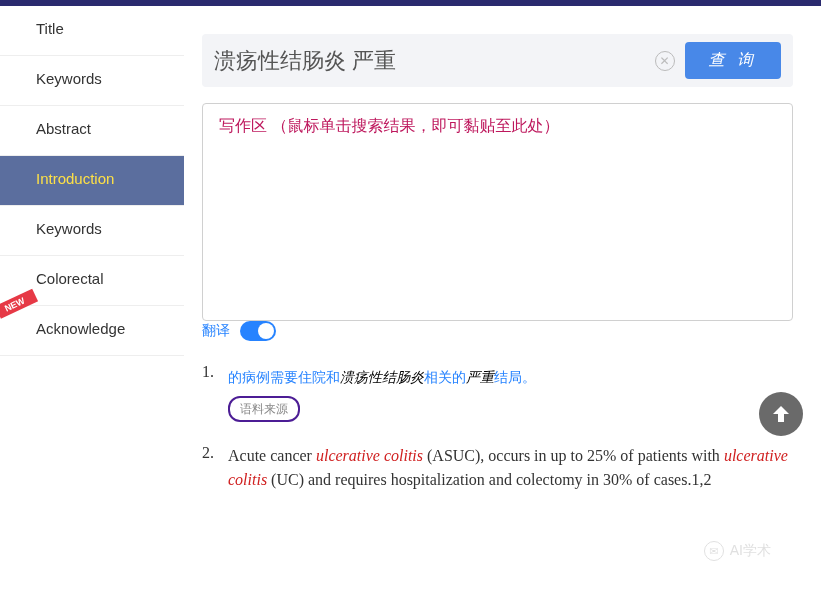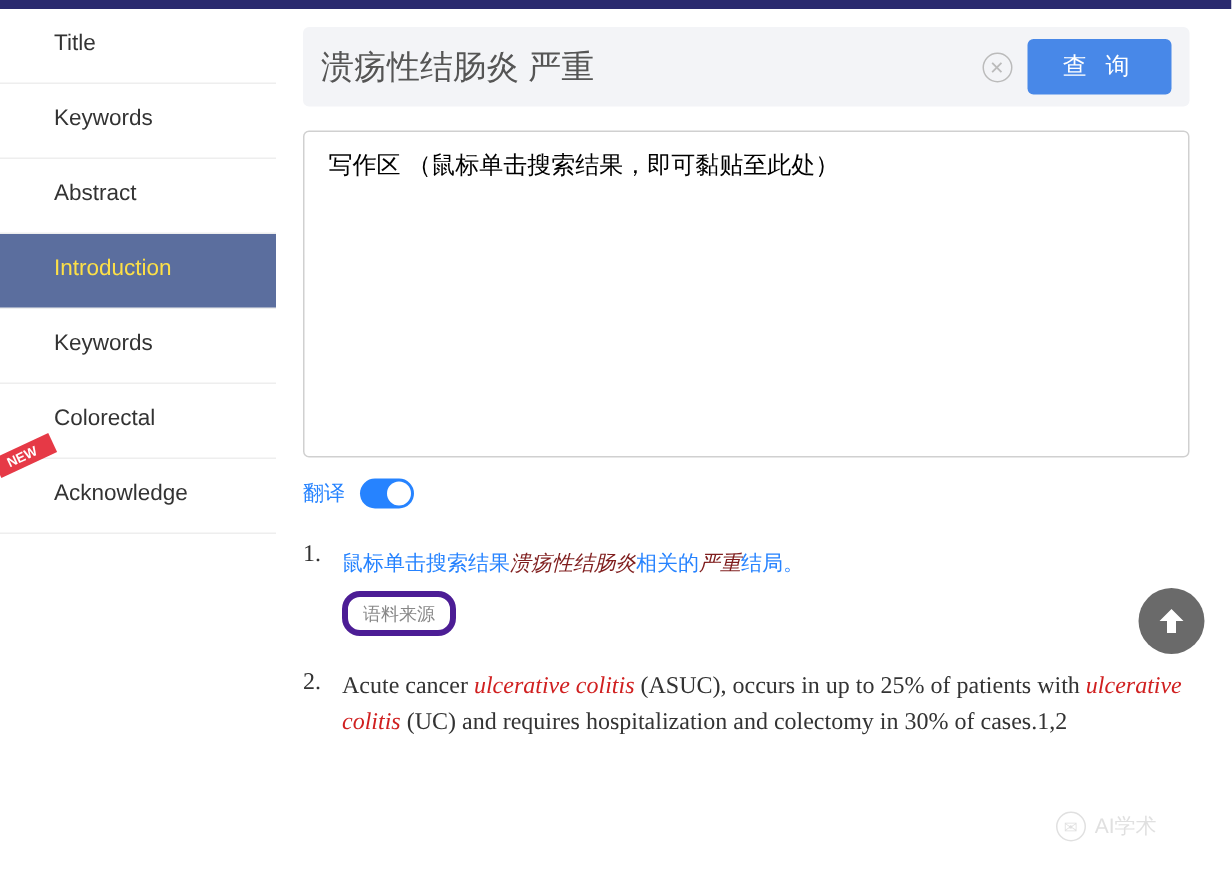--- a/index.html
+++ b/index.html
@@ -3,39 +3,39 @@
 <meta charset="utf-8">
 <style>
 * { box-sizing: border-box; margin: 0; padding: 0; }
 body { font-family: Arial, "Microsoft YaHei", sans-serif; background: #fff; width: 821px; height: 591px; overflow: hidden; position: relative; }
 .topbar { height: 6px; background: #2a2a6e; }
 .container { display: flex; height: 585px; }
 .sidebar { width: 184px; background: #fff; position: relative; }
 .sidebar-item { padding: 14px 0 18px 36px; border-bottom: 1px solid #eee; cursor: pointer; font-size: 15px; color: #333; position: relative; }
 .sidebar-item.active { background: #5b6e9e; color: #fde047; }
 .new-badge { position: absolute; top: 0; left: -5px; background: #e63946; color: #fff; font-size: 9px; font-weight: bold; padding: 2px 12px 2px 8px; transform: rotate(-25deg); transform-origin: left top; }
-.main { flex: 1; padding: 12px 28px 12px 18px; overflow-y: auto; }
+.main { flex: 1; padding: 28px 28px 12px 18px; overflow-y: auto; }
 .search-row { display: flex; align-items: center; gap: 10px; background: #f3f4f7; padding: 8px 12px; border-radius: 4px; }
 .search-input { flex: 1; border: none; background: transparent; font-size: 22px; outline: none; color: #555; }
 .clear-btn { width: 20px; height: 20px; border: 1.5px solid #bbb; border-radius: 50%; display: flex; align-items: center; justify-content: center; cursor: pointer; color: #bbb; font-size: 12px; }
-.query-btn { background: #4888e8; color: #fff; border: none; border-radius: 4px; padding: 8px 24px; font-size: 16px; cursor: pointer; letter-spacing: 4px; }
-.writing-area { margin-top: 16px; border: 1px solid #d0d0d0; border-radius: 4px; height: 218px; padding: 12px 16px; color: #000000; font-size: 16px; }
-.translate-row { display: flex; align-items: center; gap: 10px; margin-top: 14px; }
+.query-btn { background: #4888e8; color: #fff; border: none; border-radius: 4px; padding: 8px 24px; font-size: 16px; cursor: pointer; letter-spacing: 4px; font-style: italic; }
+.writing-area { margin-top: 16px; border: 1px solid #d0d0d0; border-radius: 4px; height: 218px; padding: 12px 16px; color: #be185d; font-size: 16px; }
+.translate-row { display: flex; align-items: center; gap: 10px; margin-top: 0; }
 .translate-label { color: #2683ff; font-size: 14px; }
 .toggle { width: 36px; height: 20px; background: #2683ff; border-radius: 10px; position: relative; cursor: pointer; }
 .toggle::after { content: ''; position: absolute; width: 16px; height: 16px; background: #fff; border-radius: 50%; top: 2px; right: 2px; }
 .results { margin-top: 22px; }
 .result-item { display: flex; margin-bottom: 22px; }
 .result-num { width: 26px; font-size: 16px; color: #333; font-family: Georgia, serif; }
 .result-body { flex: 1; font-size: 16px; line-height: 1.5; }
 .result-en { color: #333; font-family: Georgia, serif; }
 .result-en .hl { color: #d02020; font-style: italic; }
 .result-zh { color: #2683ff; font-size: 14px; margin-top: 4px; }
-.result-zh .hl { color: #7f1d1d; font-style: italic; }
-.source-btn { display: inline-block; margin-top: 8px; border: 4px solid #4c1d95; border-radius: 12px; padding: 2px 10px; font-size: 12px; color: #888; cursor: pointer; }
+.result-zh .hl { color: #000000; font-style: italic; }
+.source-btn { display: inline-block; margin-top: 8px; border: 2px solid #4c1d95; border-radius: 12px; padding: 2px 10px; font-size: 12px; color: #888; cursor: pointer; }
 .scroll-top { position: absolute; right: 18px; bottom: 155px; width: 44px; height: 44px; background: #6a6a6a; border-radius: 50%; display: flex; align-items: center; justify-content: center; cursor: pointer; }
 .scroll-top svg { fill: #fff; }
 .watermark { position: absolute; right: 50px; bottom: 30px; color: #ccc; font-size: 14px; display: flex; align-items: center; gap: 6px; opacity: 0.6; }
 .watermark-icon { width: 20px; height: 20px; border: 1.5px solid #ccc; border-radius: 50%; display: flex; align-items: center; justify-content: center; font-size: 11px; }
 </style>
 </head>
 <body>
 
 <div class="topbar"></div>
 <div class="container">
@@ -65,21 +65,21 @@
 
     <div class="translate-row">
       <span class="translate-label">翻译</span>
       <div class="toggle"></div>
     </div>
 
     <div class="results">
       <div class="result-item">
         <div class="result-num">1.</div>
         <div class="result-body">
-          <div class="result-zh"><span>鼠标单击搜索结果</span><span class="hl">溃疡性结肠炎</span><span>相关的</span><span class="hl">严重</span><span>结局。</span></div>
+          <div class="result-zh"><span>的病例需要住院和</span><span class="hl">溃疡性结肠炎</span><span>相关的</span><span class="hl">严重</span><span>结局。</span></div>
           <div class="source-btn">语料来源</div>
         </div>
       </div>
 
       <div class="result-item">
         <div class="result-num">2.</div>
         <div class="result-body">
           <div class="result-en"><span>Acute cancer </span><span class="hl">ulcerative colitis</span><span> (ASUC), occurs in up to 25% of patients with </span><span class="hl">ulcerative colitis</span><span> (UC) and requires hospitalization and colectomy in 30% of cases.1,2</span></div>
         </div>
       </div>

